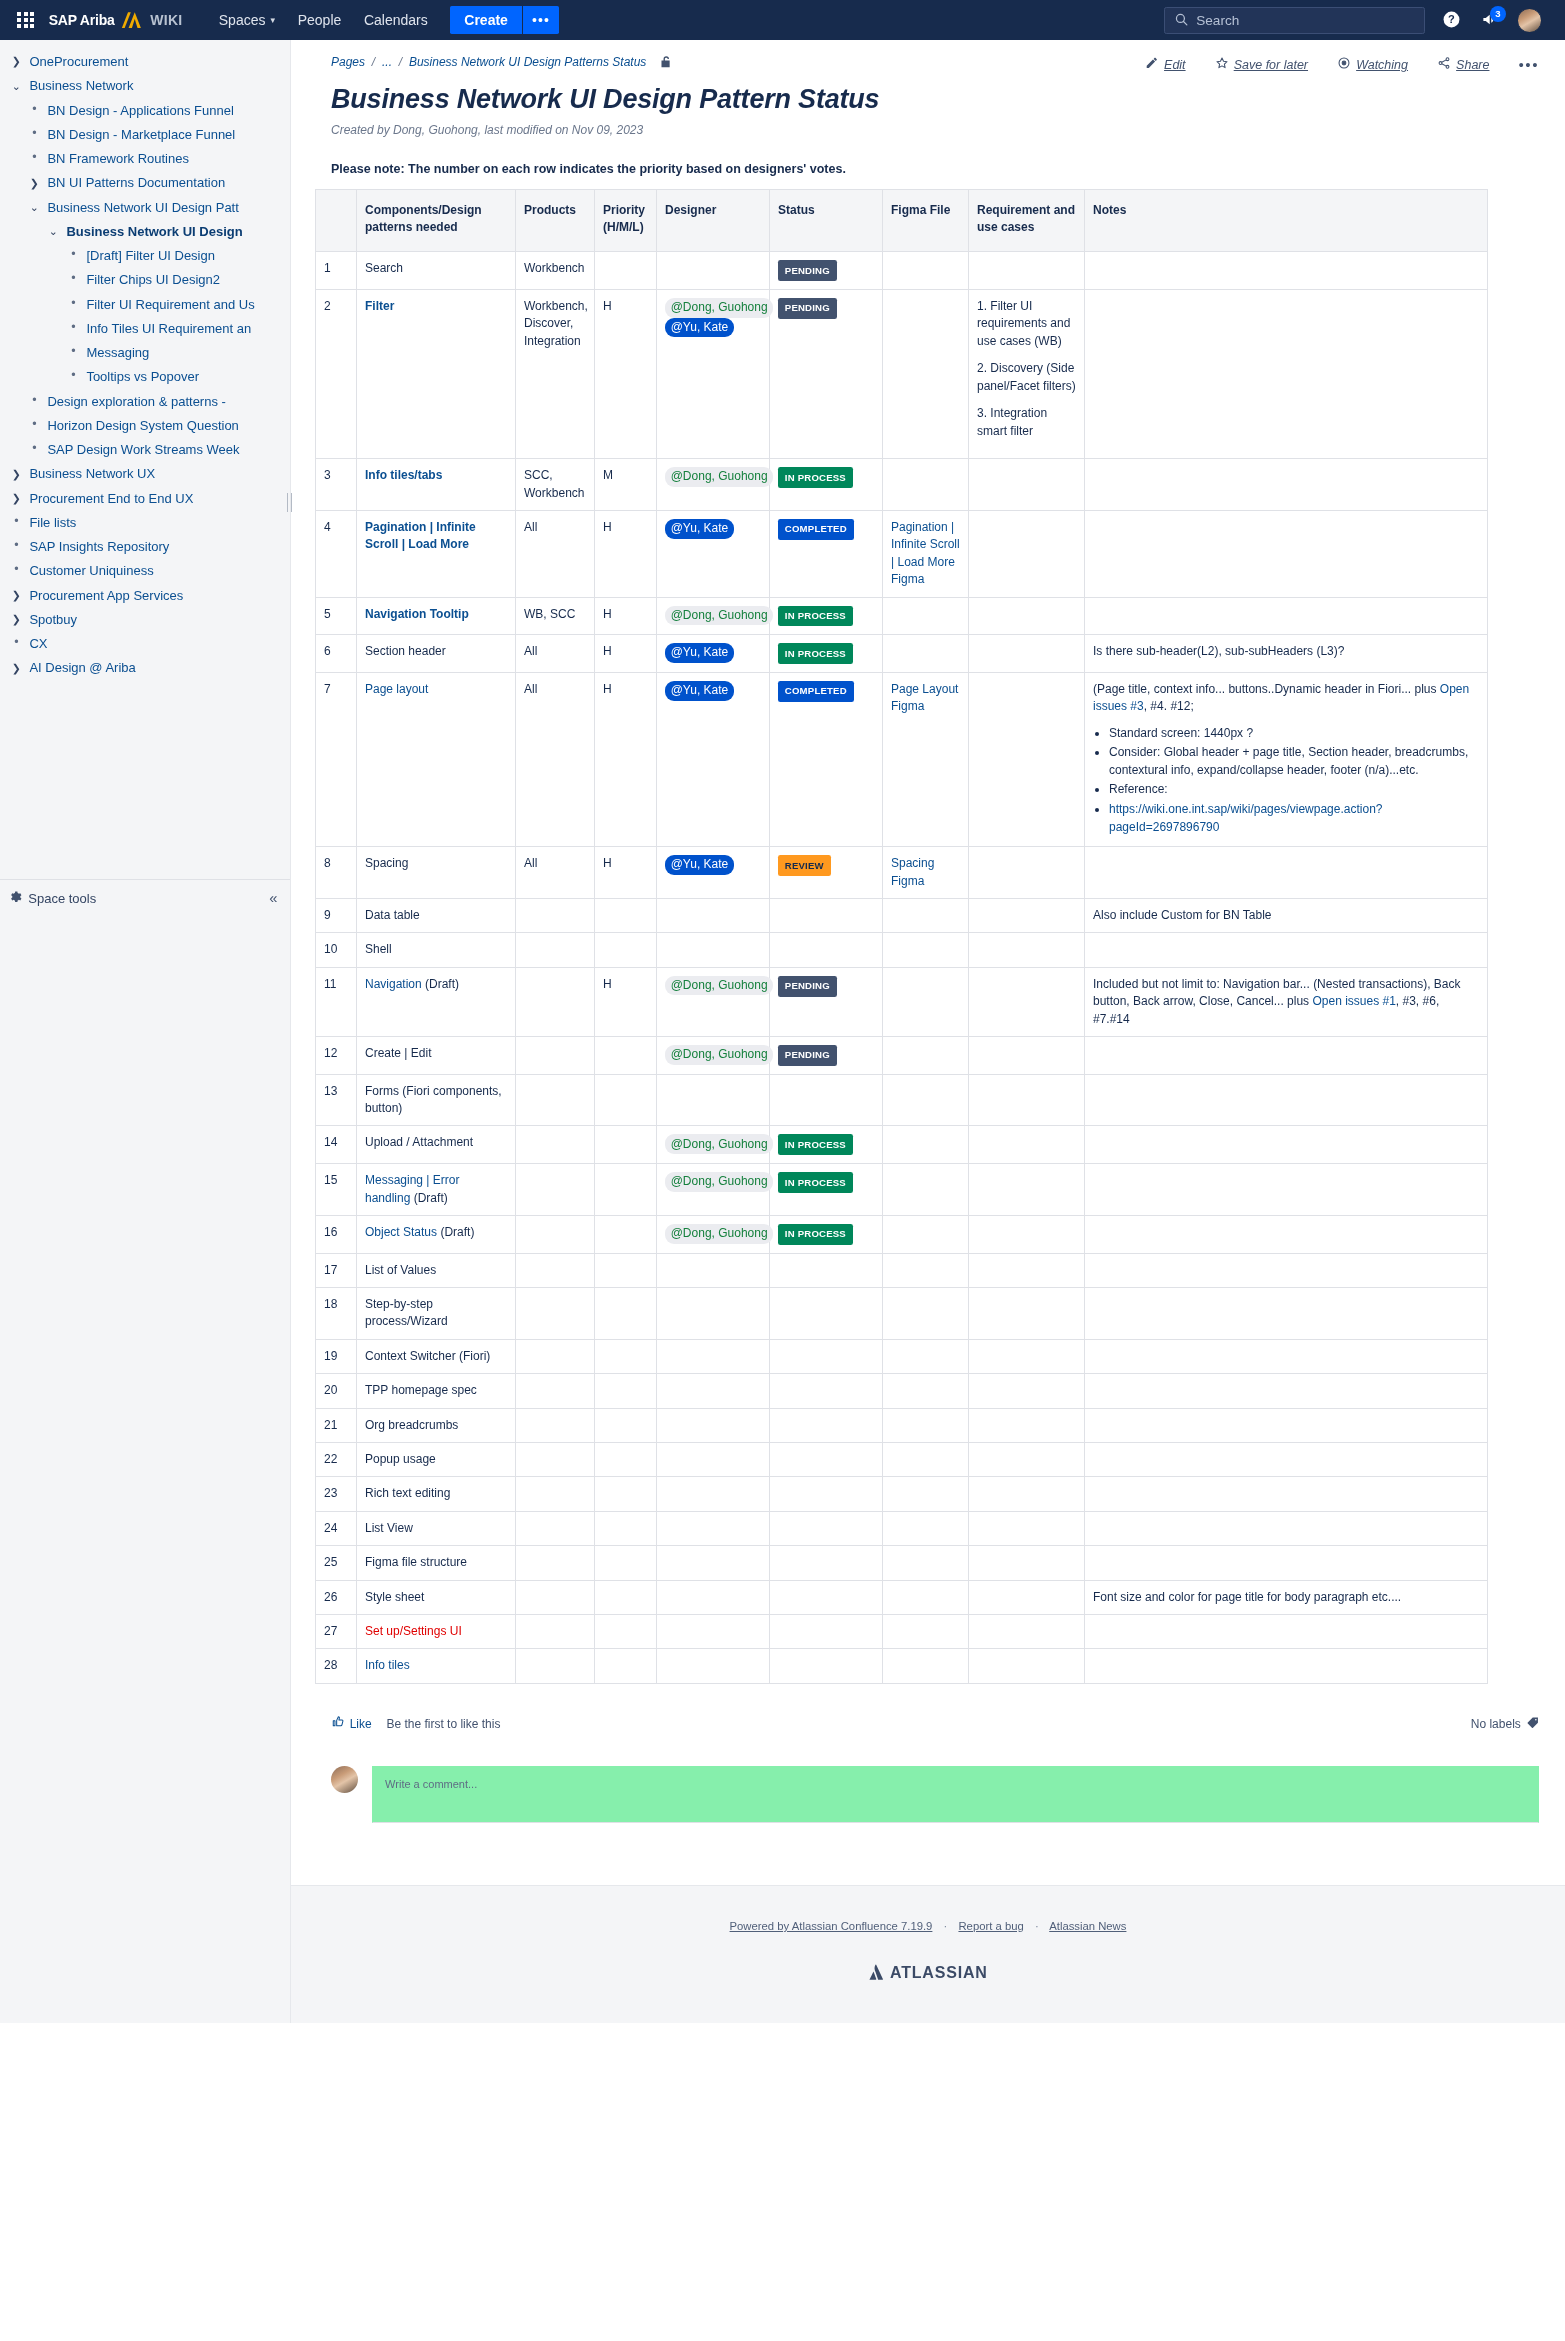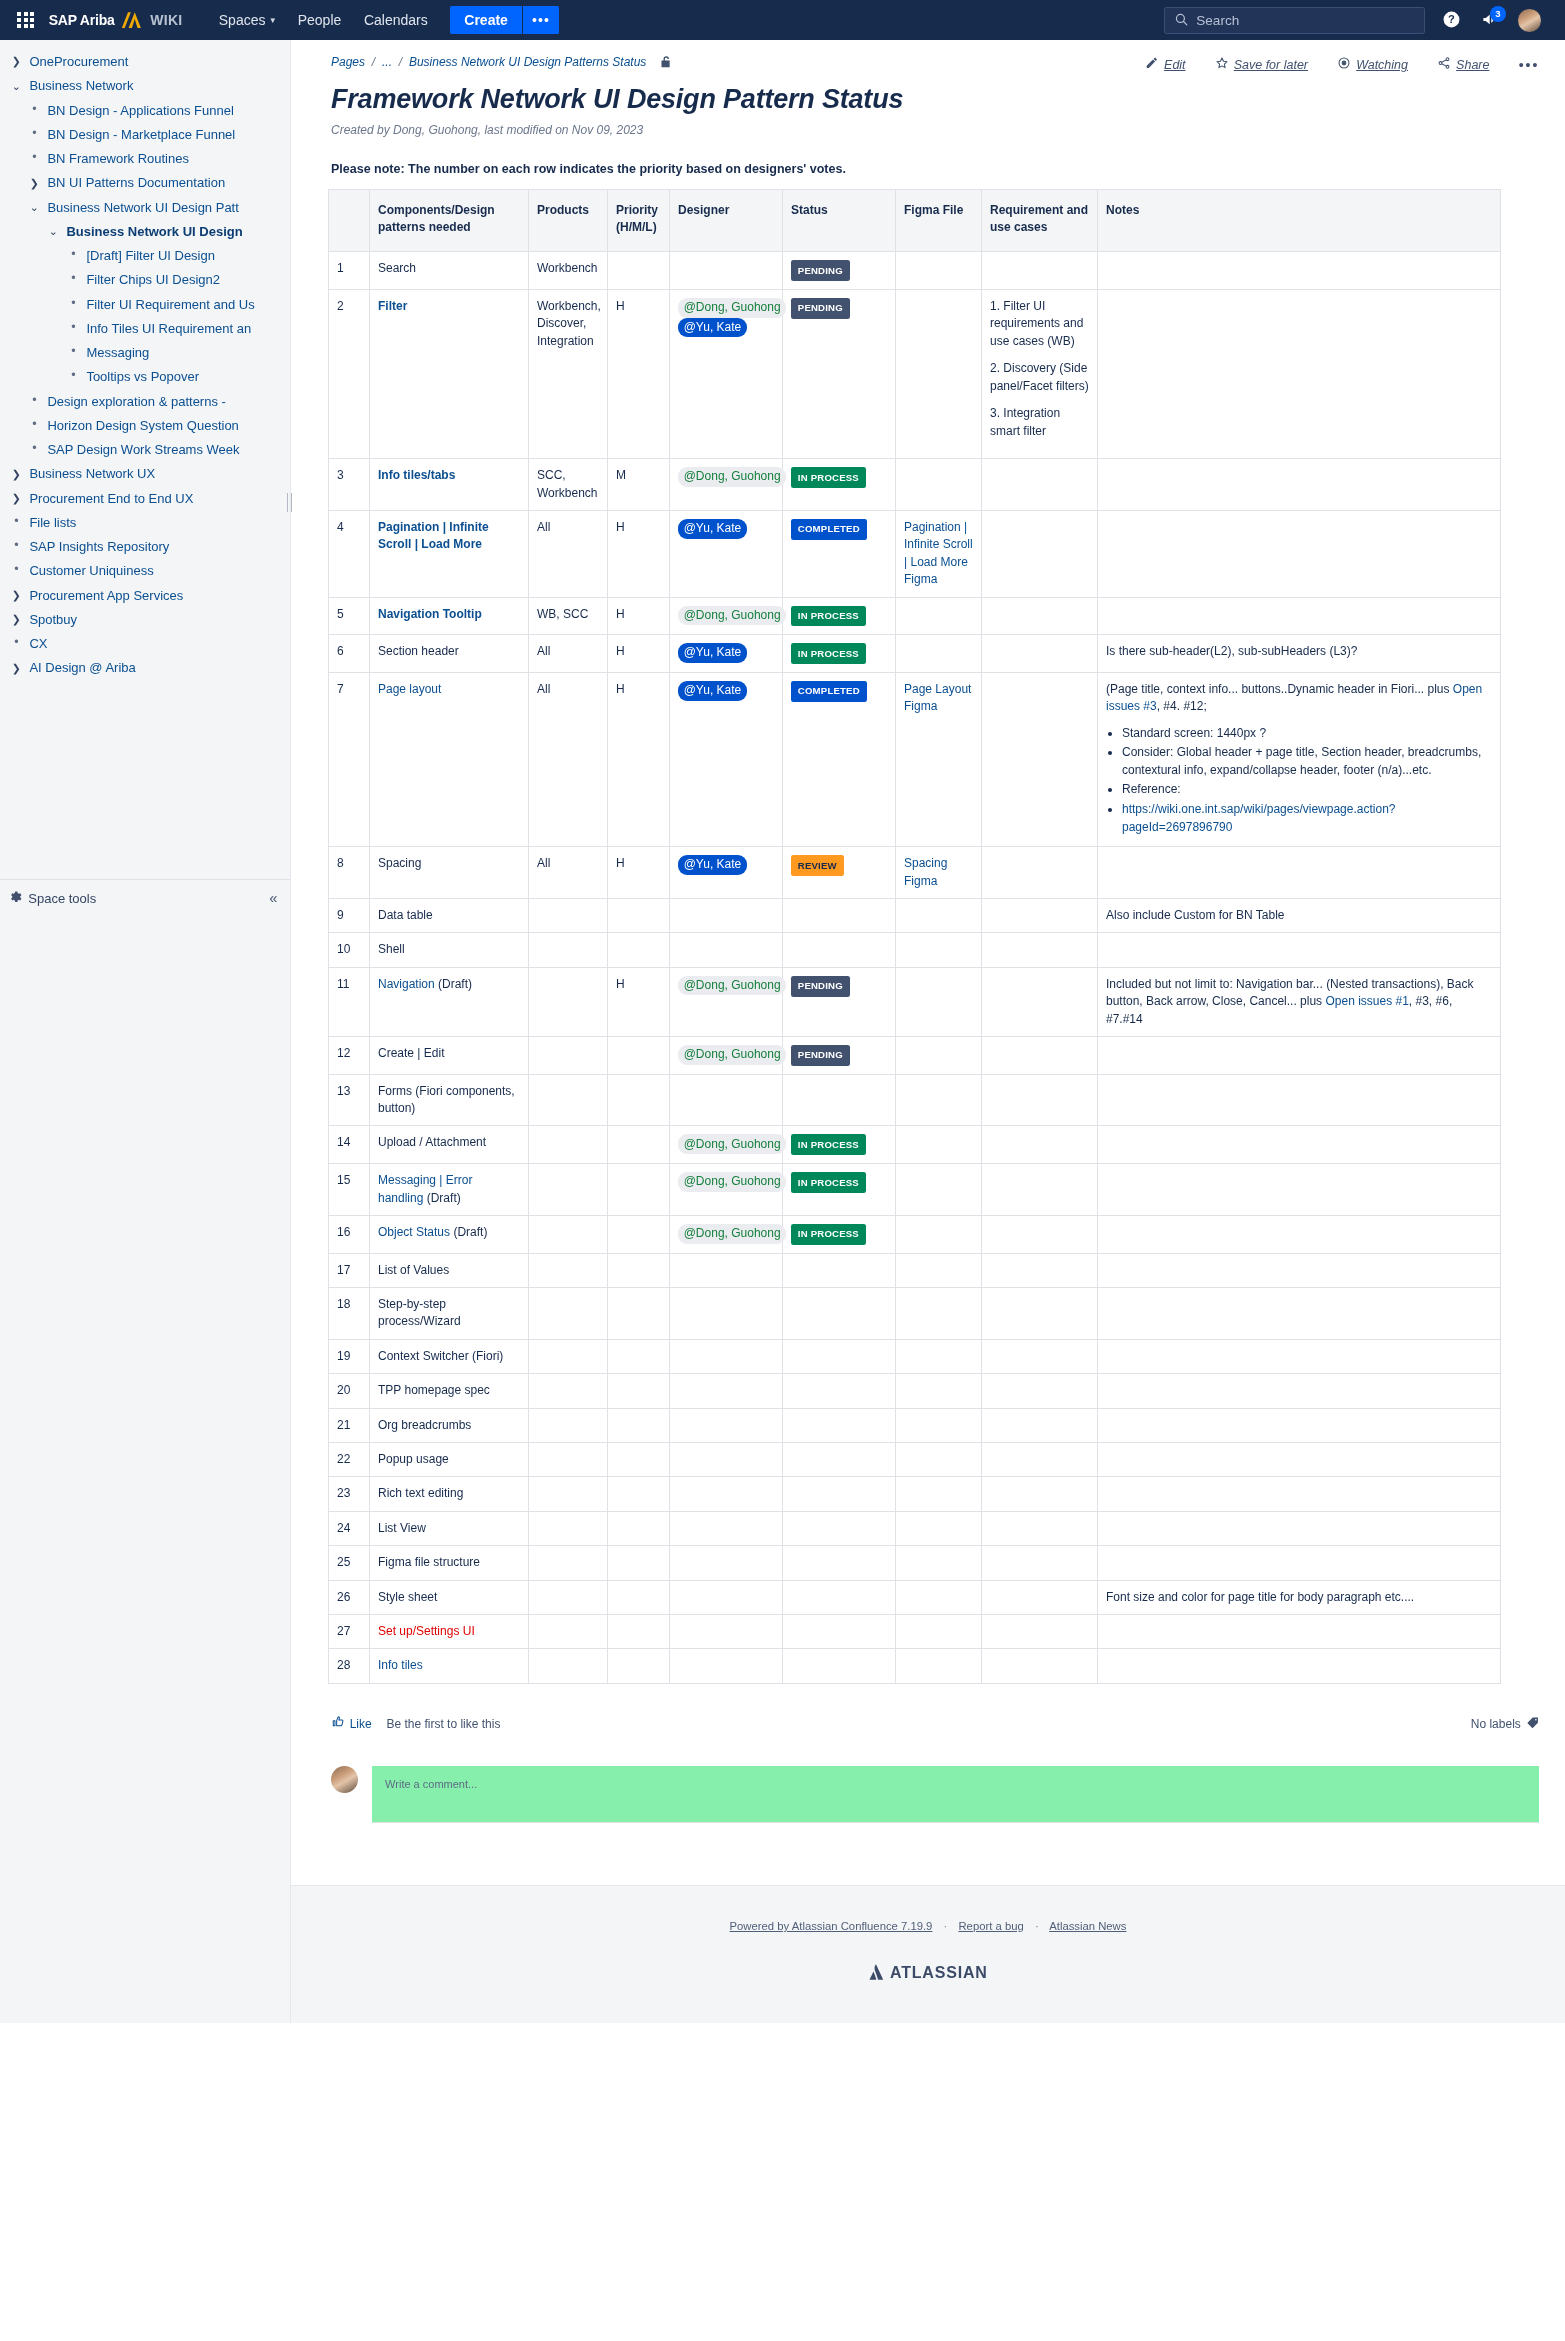--- a/index.html
+++ b/index.html
@@ -104,21 +104,21 @@
   }
   .pa{ display:flex; align-items:center; gap:5.1px; color:#42526e; font-size:12.5px; cursor:pointer;}
   .pa u{ text-decoration:underline;}
   .pa .ellip{ letter-spacing:1.7px; font-size:14.7px;}
 
   .notepara{
     margin:25px 0 13.6px 40px; font-size:12.5px; font-weight:bold; color:#172b4d;
   }
 
   
-  .tablewrap{ margin-left:37px; overflow:hidden; padding-right:12px;}
+  .tablewrap{ margin-left:24px; overflow:hidden; padding-right:12px;}
   table.ctable{ border-collapse:collapse; table-layout:fixed; width:1173px;}
   table.ctable th, table.ctable td{
     border:0.6px solid #dfe1e6; vertical-align:top; padding:8px 8px;
     font-size:12px; line-height:1.45; color:#172b4d;
   }
   table.ctable thead th{
     background:#f4f5f7; font-weight:bold; text-align:left; padding:11.3px 8px 14.7px 8px;
   }
   col.c-num{ width:41px;} col.c-comp{ width:159px;} col.c-prod{ width:79px;}
   col.c-prio{ width:62px;} col.c-des{ width:113px;} col.c-stat{ width:113px;}
@@ -450,21 +450,21 @@
                 <line x1="8.2" y1="13.2" x2="15.8" y2="17.3"></line>
               </svg>
           </span>
           <u>Share</u>
         </div>
         <div class="pa">
           <span class="ellip">•••</span>
         </div>
       </div>
 
-      <div class="pagetitle">Framework Network UI Design Pattern Status</div>
+      <div class="pagetitle">Business Network UI Design Pattern Status</div>
       <div class="byline">Created by Dong, Guohong, last modified on Nov 09, 2023</div>
     </div>
 
     <div class="notepara">Please note: The number on each row indicates the priority based on designers' votes.</div>
 
     <div class="tablewrap">
       <table class="ctable">
         <colgroup>
           <col class="c-num">
             <col class="c-comp">

